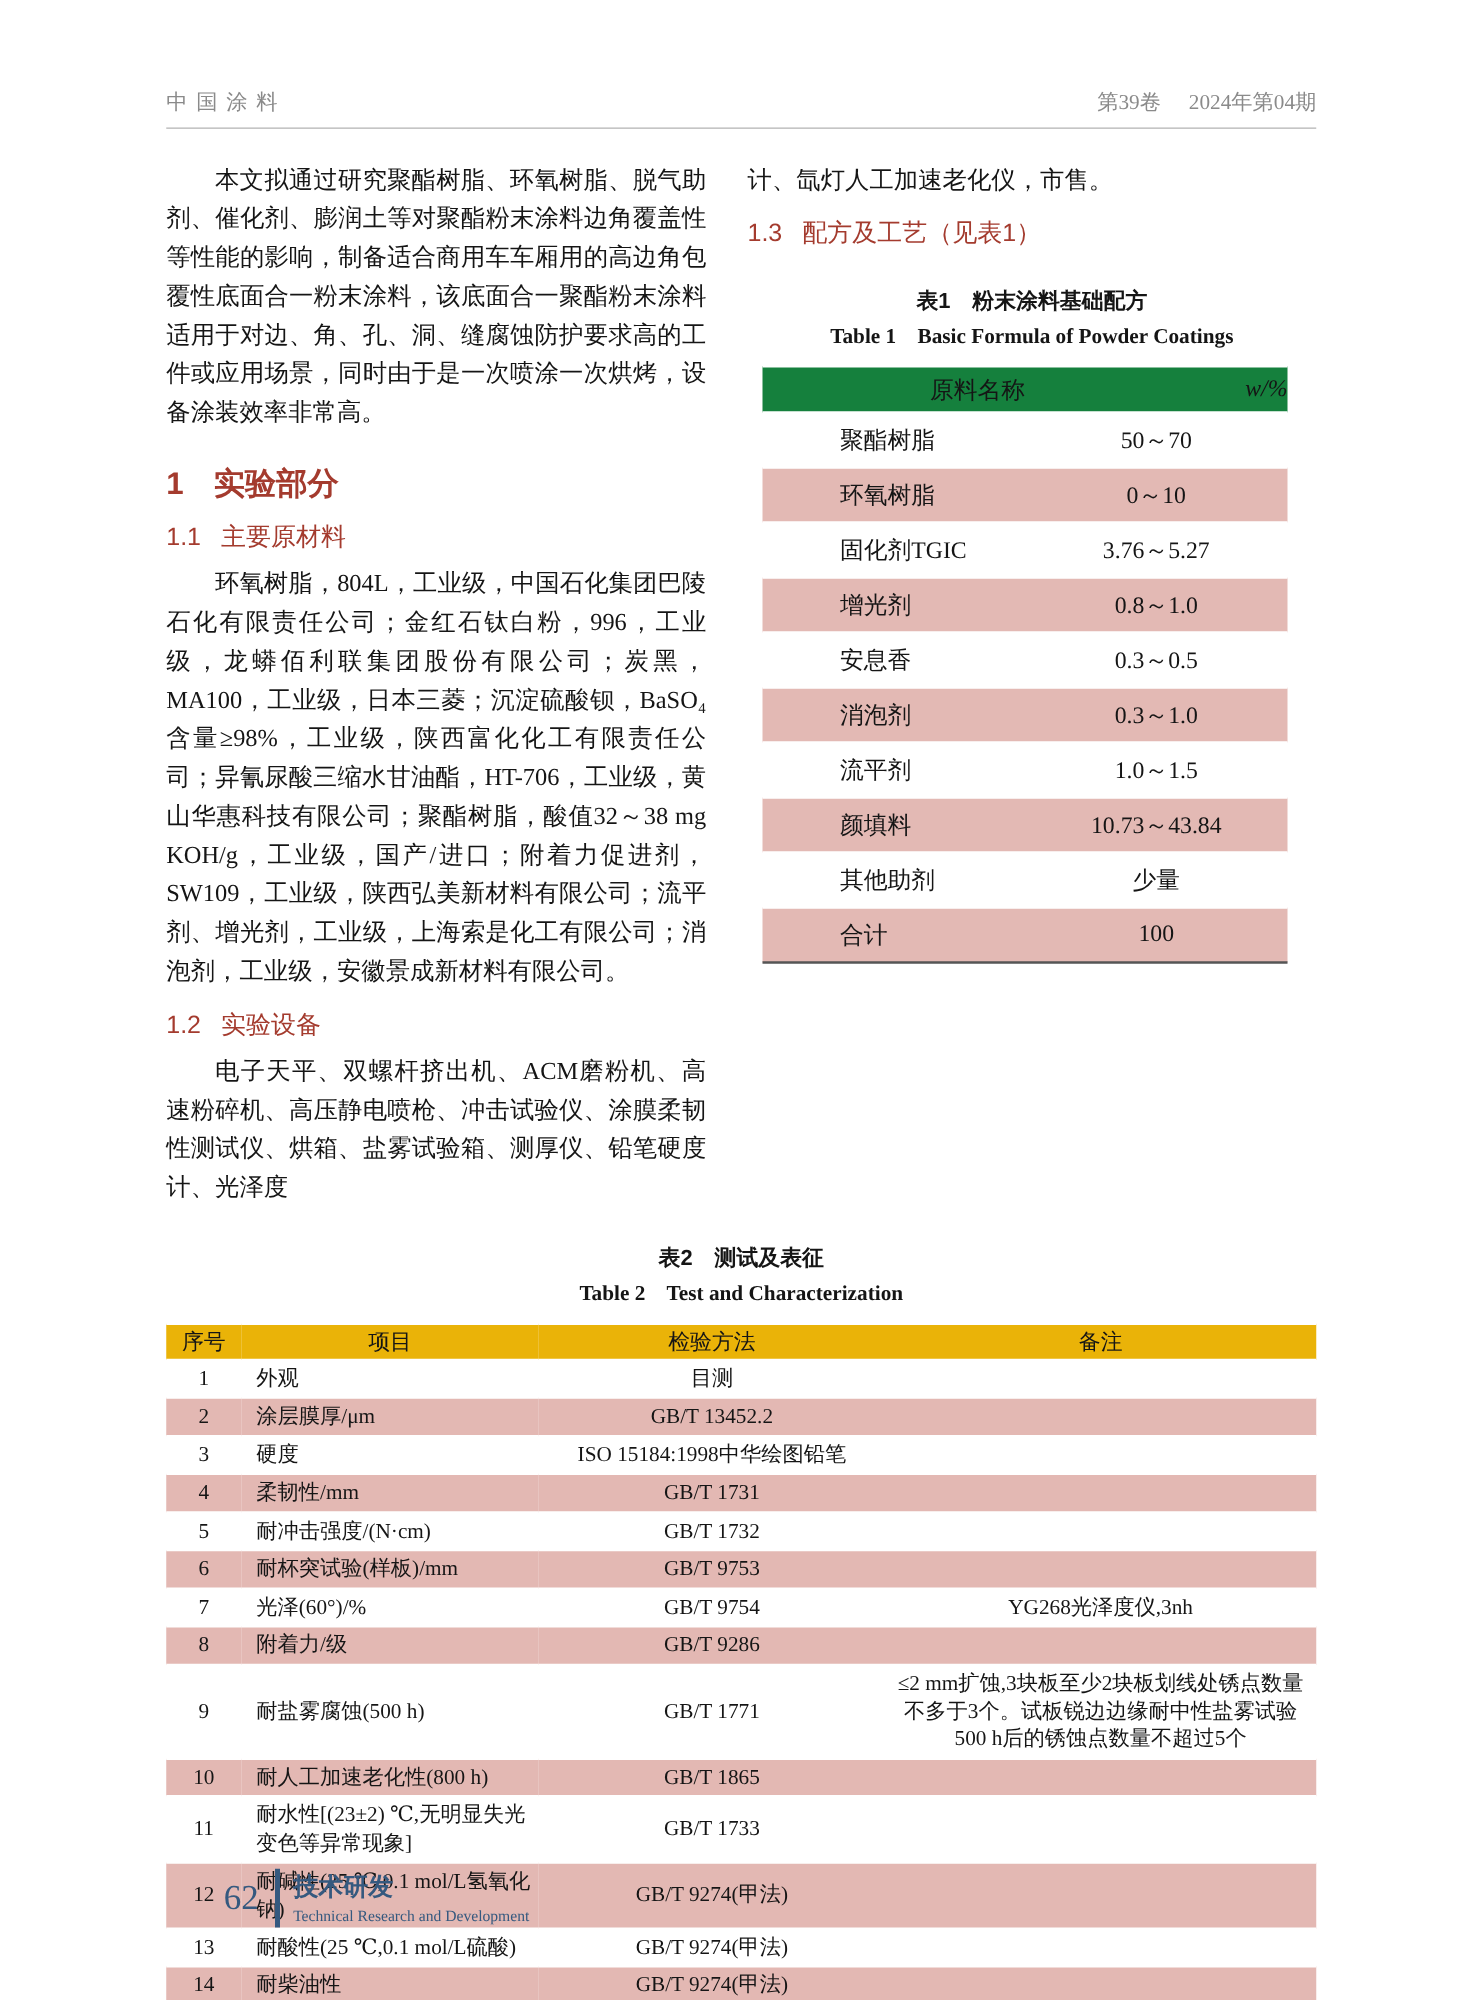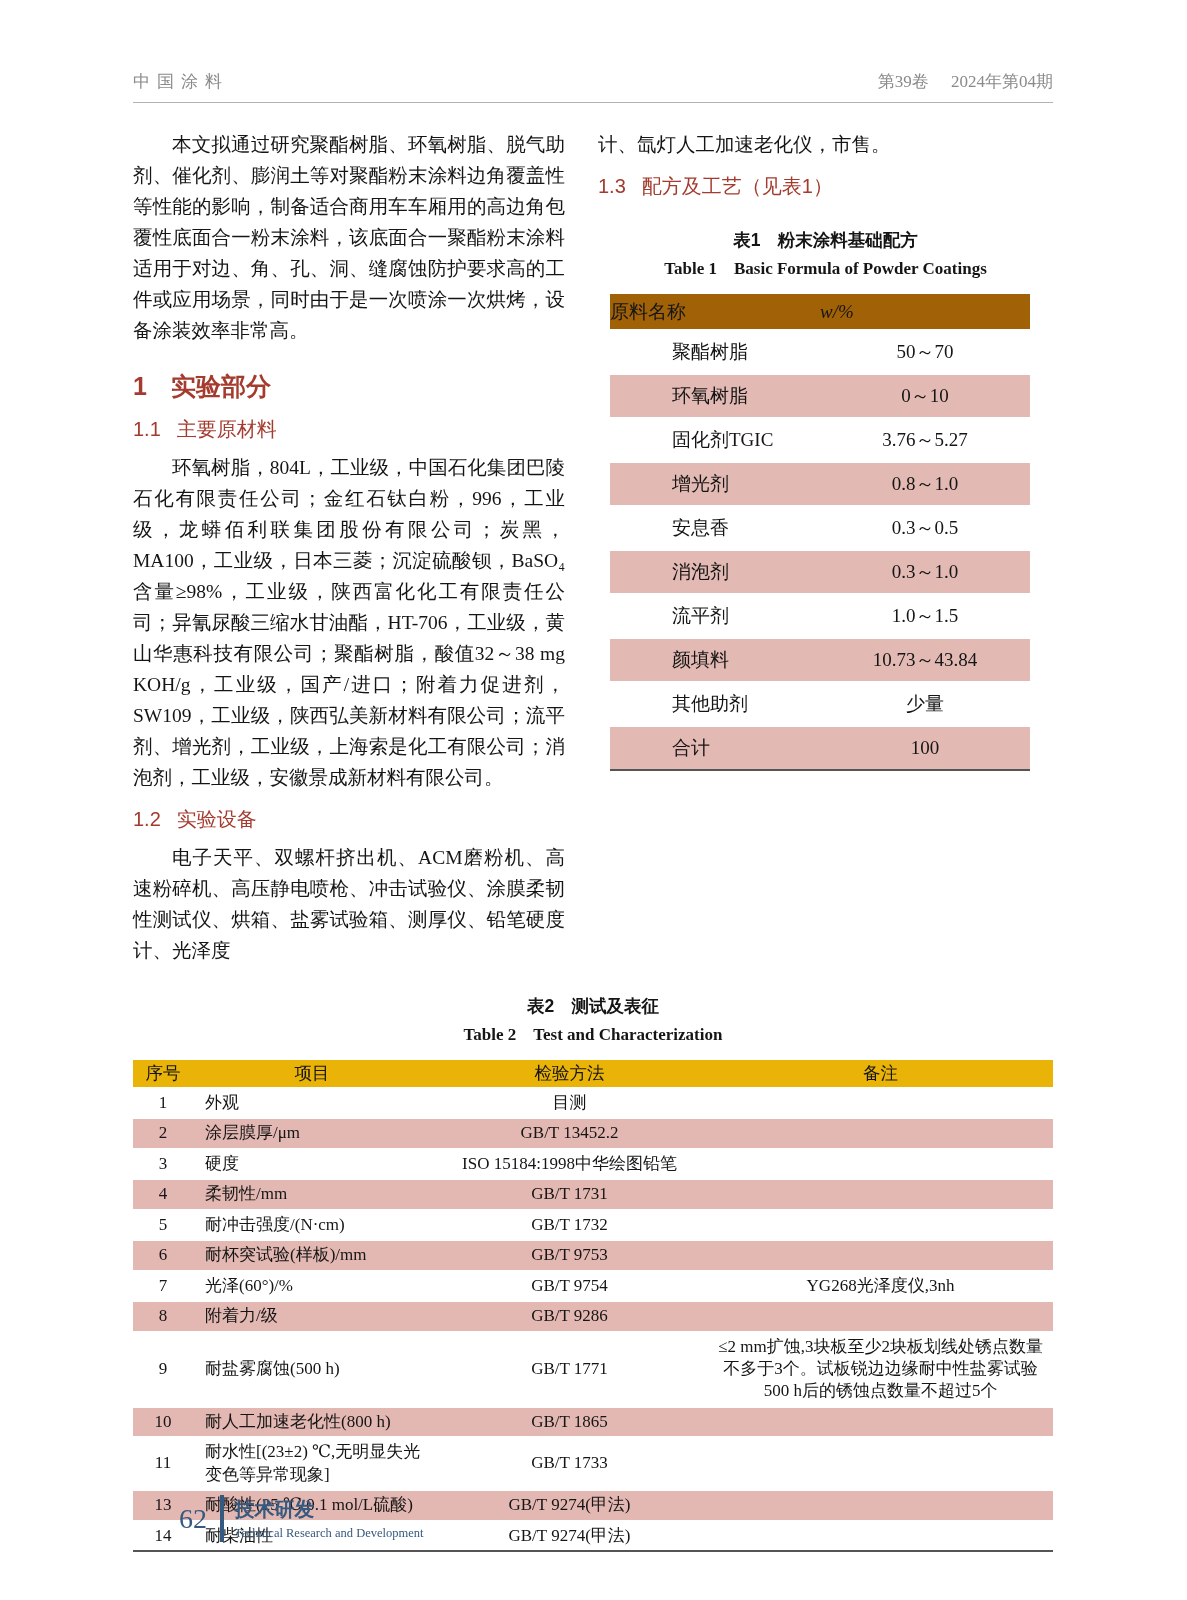--- a/index.html
+++ b/index.html
@@ -35,21 +35,21 @@
     font-size:17.5px; }
   .cap-en { font-weight:bold; font-size:17px; margin-top:5px; }
 
   table { border-collapse:collapse; }
   th { font-weight:normal; }
 
   
   #table1 { width:420px; margin:12px 0 0 12px; font-size:19px;
     border-top:2px solid #555; border-bottom:2px solid #555; }
   #table1 tr { border-top:2px solid #fff; }
-  #table1 thead th { background:#a16207; height:37px; text-align:left; }
+  #table1 thead th { background:#15803d; height:37px; text-align:right; }
   #table1 thead th:nth-child(2) { font-style:italic; }
   #table1 td { height:44px; text-align:center; }
   #table1 td:nth-child(1) { text-align:left; padding-left:62px; }
   #table1 col.c1 { width:50%; } #table1 col.c2 { width:50%; }
   #table1 tbody tr:nth-child(even) { background:#e3b9b4; }
 
   
   .t2wrap { margin-top:6px; }
   #table2 { width:920px; margin-top:12px; font-size:17px; line-height:1.32;
     border-top:2px solid #555; border-bottom:2px solid #555; }
@@ -254,20 +254,26 @@
             <td>GB/T 1865</td>
             <td></td>
           </tr>
           <tr>
             <td>11</td>
             <td>耐水性[(23±2) ℃,无明显失光变色等异常现象]</td>
             <td>GB/T 1733</td>
             <td></td>
           </tr>
           <tr>
+            <td>12</td>
+            <td>耐碱性(25 ℃,0.1 mol/L氢氧化钠)</td>
+            <td>GB/T 9274(甲法)</td>
+            <td></td>
+          </tr>
+          <tr>
             <td>13</td>
             <td>耐酸性(25 ℃,0.1 mol/L硫酸)</td>
             <td>GB/T 9274(甲法)</td>
             <td></td>
           </tr>
           <tr>
             <td>14</td>
             <td>耐柴油性</td>
             <td>GB/T 9274(甲法)</td>
             <td></td>

